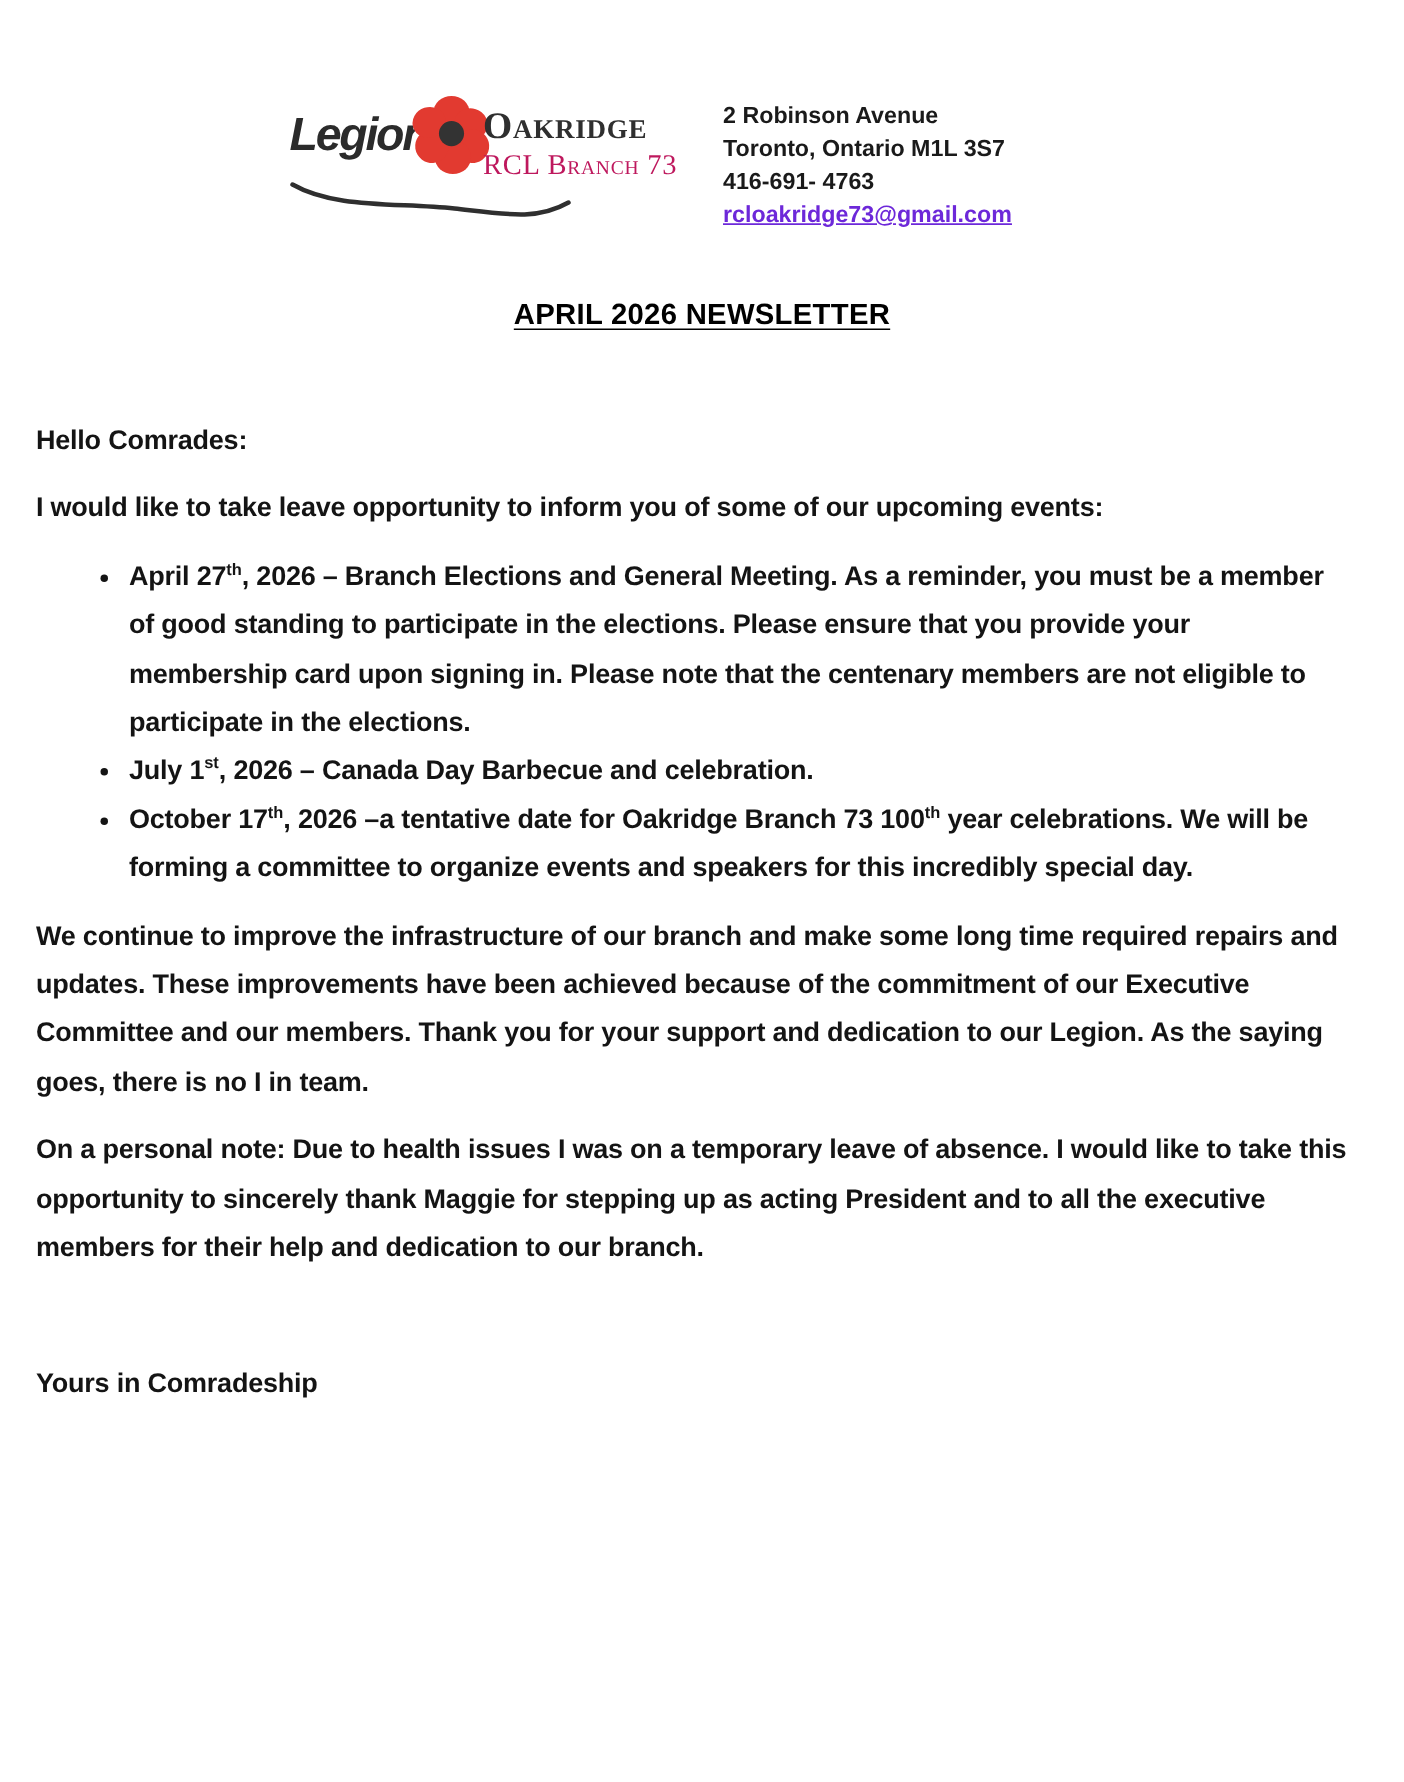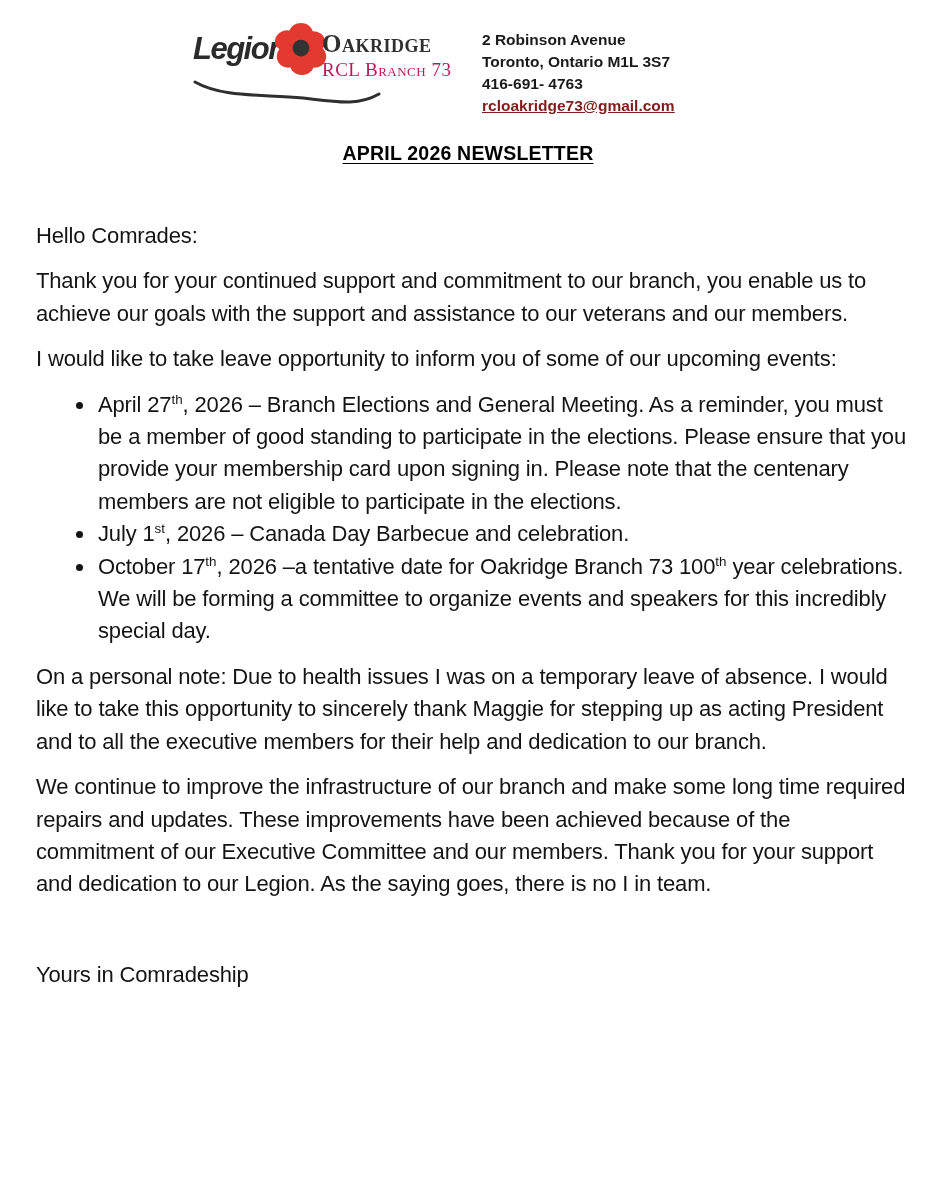--- a/index.html
+++ b/index.html
@@ -8,21 +8,21 @@
   .page {
     position:relative;
     width:936px; height:1188px;
     background:#ffffff;
     padding:22px 24px 0 24px;
     overflow:hidden;
     color:#141414;
   }
 
   
-  .header { display:flex; align-items:flex-end; margin-left:169px; }
+  .header { display:flex; align-items:flex-start; margin-left:169px;margin-top:41px; }
   .logo { position:relative; width:252px; height:95px; flex:0 0 auto; }
   .legion-word {
     position:absolute; left:0; top:9px;
     font-size:31px; font-weight:700; font-style:italic;
     letter-spacing:-1.5px; color:#2b2b2b;
   }
   .poppy { position:absolute; left:80px; top:0; }
   .org-block { position:absolute; left:129px; top:9px; white-space:nowrap; }
   .org-name {
     font-family:"Liberation Serif", serif; font-variant:small-caps;
@@ -34,38 +34,38 @@
     font-size:19px; font-weight:500; color:#be185d; letter-spacing:0.5px;
     margin-top:4px; line-height:1.0;
   }
   .swoosh { position:absolute; left:0; top:50px; }
 
   .contact {
     margin-left:37px; padding-top:4px;
     font-size:15.5px; font-weight:700; line-height:22px; color:#1a1a1a;
   }
   .contact .email a, .contact .email {
-    color:#7f1d1d; text-decoration:underline; cursor:pointer;
+    color:#6d28d9; text-decoration:underline; cursor:pointer;
   }
 
   
   .doc-title {
-    margin-top:25px;
+    margin-top:41px;
     text-align:center;
     font-size:19.5px; font-weight:700; letter-spacing:0.2px;
     color:#000000;
   }
   .doc-title span { text-decoration:underline; text-underline-offset:3px; }
 
   
   .content {
     margin-top:55px;
     width:876px;
-    font-size:22px; font-weight:400; letter-spacing:-0.15px;
-    line-height:32.4px; color:#141414;margin-left:12px;
+    font-size:18px; font-weight:700; letter-spacing:-0.15px;
+    line-height:32.4px; color:#141414;
   }
   .content p { margin-bottom:13px; }
   .content .greeting { margin-bottom:13px; }
   ul.events { list-style:disc; margin:0 0 13px 0; padding-left:60px; }
   ul.events li { padding-left:2px; }
   sup { font-size:61%; line-height:0; vertical-align:super; letter-spacing:0; }
   .closing { margin-top:58px; }
 </style>
 </head>
 <body>
@@ -114,31 +114,30 @@
   </div>
 
   <div class="doc-title">
     <span>APRIL 2026 NEWSLETTER</span>
   </div>
 
   <div class="content">
 
     <p class="greeting">Hello Comrades:</p>
 
-    <p>Thank you for your continued support and commitment to our branch, you enable us to achieve our goals with the support and assistance to our veterans and our members.</p>
 
 
     <p>I would like to take leave opportunity to inform you of some of our upcoming events:</p>
 
     <ul class="events">
       <li><span>April 27</span><sup>th</sup><span>, 2026 – Branch Elections and General Meeting. As a reminder, you must be a member of good standing to participate in the elections. Please ensure that you provide your membership card upon signing in. Please note that the centenary members are not eligible to participate in the elections.</span></li>
       <li><span>July 1</span><sup>st</sup><span>, 2026 – Canada Day Barbecue and celebration.</span></li>
       <li><span>October 17</span><sup>th</sup><span>, 2026 –a tentative date for Oakridge Branch 73 100</span><sup>th</sup><span> year celebrations. We will be forming a committee to organize events and speakers for this incredibly special day.</span></li>
     </ul>
 
+    <p>We continue to improve the infrastructure of our branch and make some long time required repairs and updates. These improvements have been achieved because of the commitment of our Executive Committee and our members. Thank you for your support and dedication to our Legion. As the saying goes, there is no I in team.</p>
+
     <p>On a personal note: Due to health issues I was on a temporary leave of absence. I would like to take this opportunity to sincerely thank Maggie for stepping up as acting President and to all the executive members for their help and dedication to our branch.</p>
-
-    <p>We continue to improve the infrastructure of our branch and make some long time required repairs and updates. These improvements have been achieved because of the commitment of our Executive Committee and our members. Thank you for your support and dedication to our Legion. As the saying goes, there is no I in team.</p>
 
     <p class="closing">Yours in Comradeship</p>
   </div>
 
 </div>
 
 </body></html>

